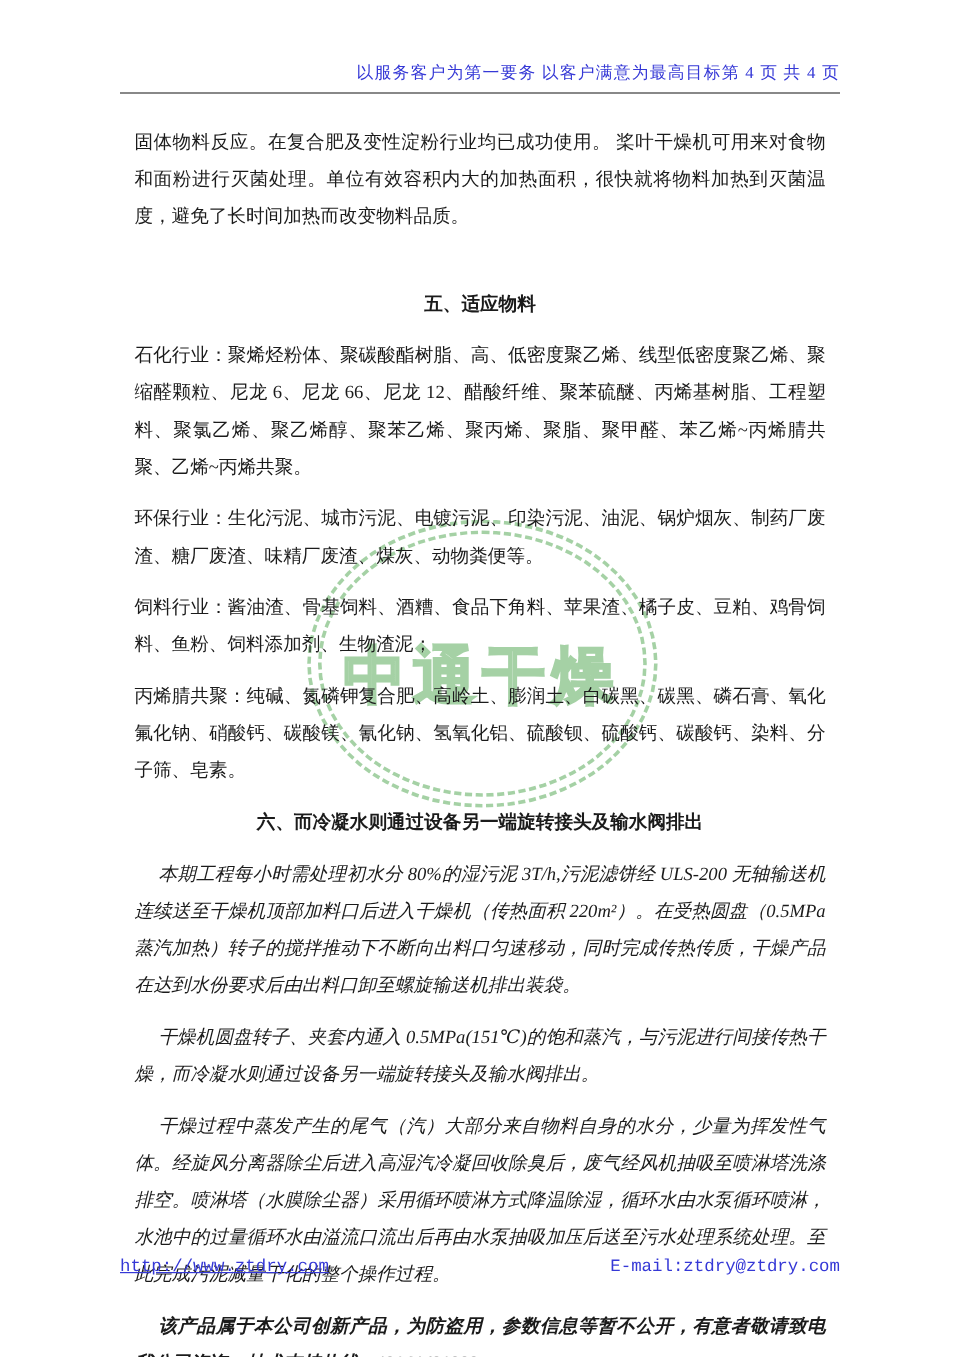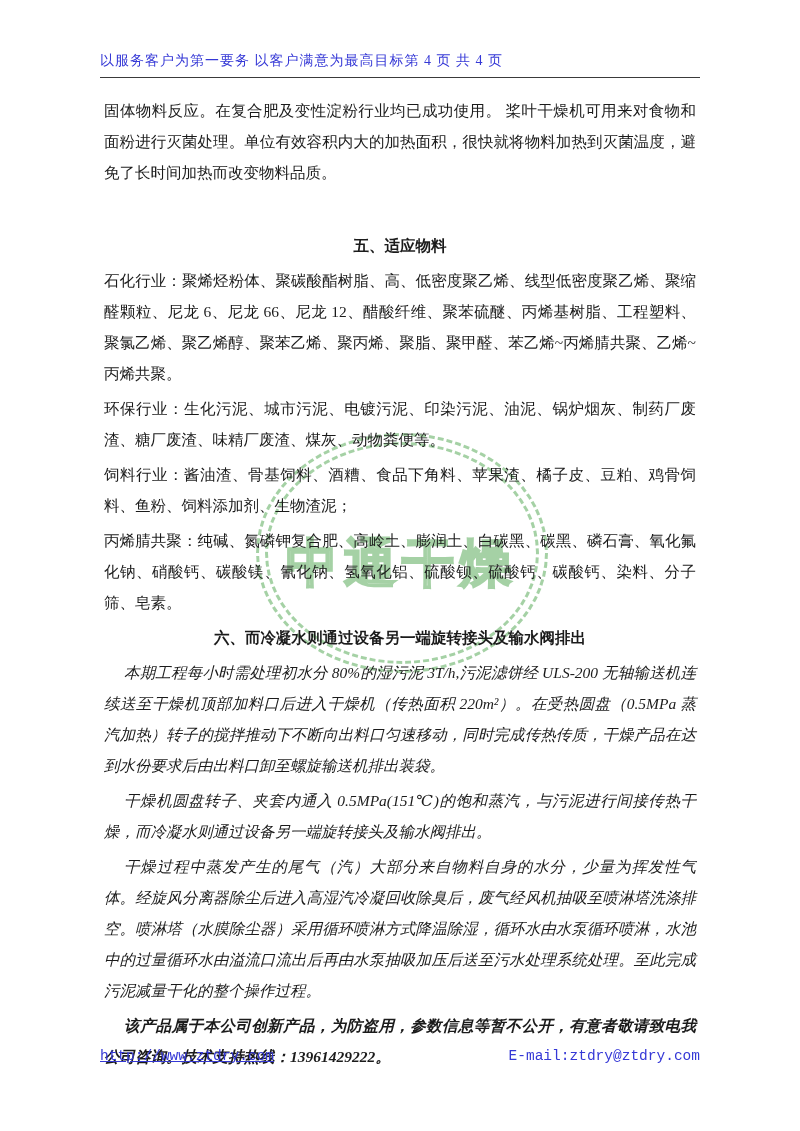--- a/index.html
+++ b/index.html
@@ -14,39 +14,39 @@
   }
 
   
   .page-header {
     position: absolute;
     left: 100px;
     width: 600px;
     top: 52px;
     z-index: 2;
     display: flex;
-    justify-content: flex-start;
+    justify-content: flex-end;
     align-items: flex-end;
     font-size: 14px;
     color: var(--accent, #3538d6);
     padding-bottom: 7px;
     border-bottom: 1px solid #3a3a3a;
     letter-spacing: 1px;
   }
 
   
   .doc-body {
     position: absolute;
     left: 100px;
     width: 600px;
     top: 91px;
     z-index: 1;
   }
   .doc-body p, .doc-body h2 {
-    margin: 4px;
+    margin: 12px;
     font-size: 15.5px;
     line-height: 31px;
     color: #1b1b1b;
     text-align: justify;
     font-weight: normal;
   }
   .doc-body h2 { font-weight: bold; text-align: center; }
   .gap-top { margin-top: 42px !important; }
   .indent { text-indent: 20px; font-style: italic; }
   .bold { font-weight: bold !important; }

